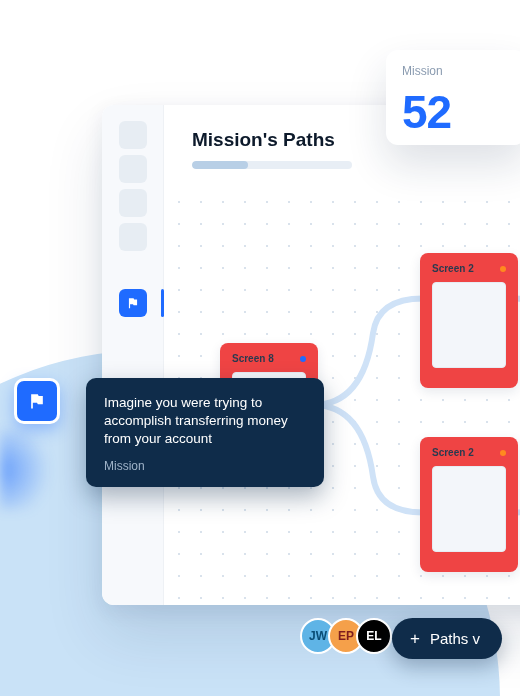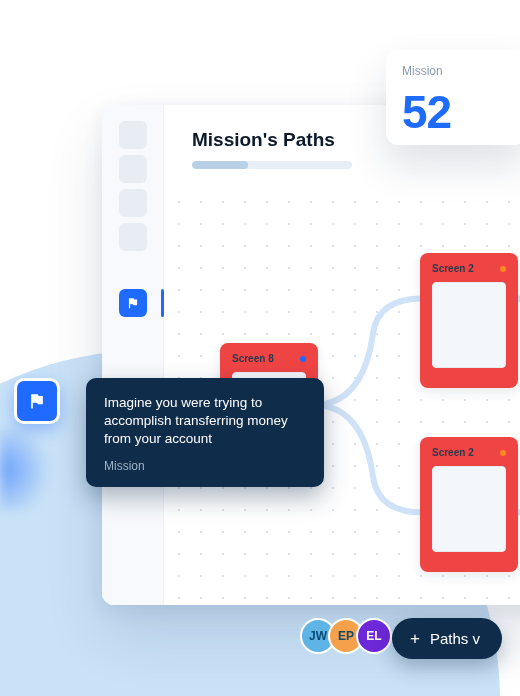--- a/index.html
+++ b/index.html
@@ -322,20 +322,20 @@
 </div>
 
 <div class="response-card">
   <div class="response-label">Mission</div>
   <div class="response-value">52</div>
 </div>
 
 <div class="bottom-bar">
   <div class="avatars">
     <div class="avatar" style="background:#5fb4e6;color:#0a4d76">JW</div>
-    <div class="avatar" style="background:#f5a04a;color:#0c4a6e">EP</div>
-    <div class="avatar" style="background:#6d28d9;color:#ffffff">EL</div>
+    <div class="avatar" style="background:#f5a04a;color:#7f1d1d">EP</div>
+    <div class="avatar" style="background:#000000;color:#ffffff">EL</div>
   </div>
   <div class="invite-btn">
     <span class="plus">+</span>
     <span>Paths v</span>
   </div>
 </div>
 
 </body></html>

